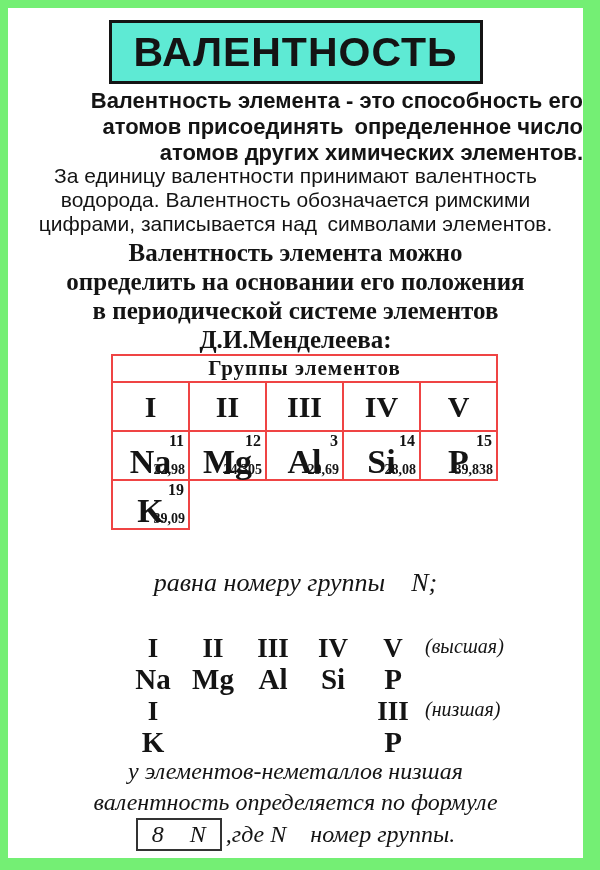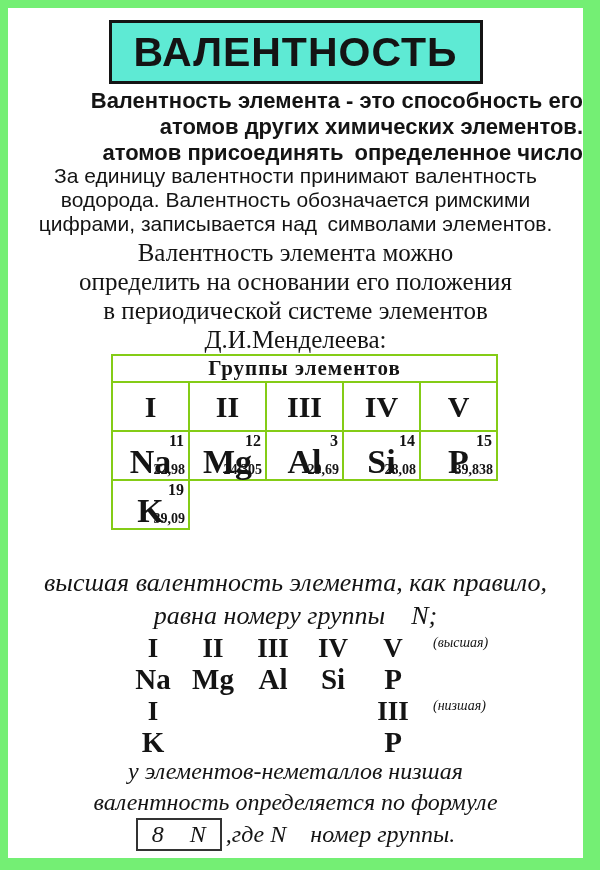--- a/index.html
+++ b/index.html
@@ -40,30 +40,30 @@
   .p-note {
     position: absolute; top: 156px; left: 0; width: 100%;
     text-align: center;
     font-family: "Liberation Sans", sans-serif;
     font-size: 21px; line-height: 24px;
   }
   .h-serif {
     position: absolute; top: 230px; left: 0; width: 100%;
     text-align: center;
     font-family: "Liberation Serif", serif;
-    font-weight: normal; font-size: 25px; line-height: 29px;
+    font-weight: bold; font-size: 25px; line-height: 29px;
   }
   
   .ptable {
     position: absolute; top: 346px; left: 103px;
     border-collapse: collapse;
     font-family: "Liberation Serif", serif;
   }
   .ptable td {
-    border: 2px solid #84cc16;
+    border: 2px solid #ef4444;
     width: 77px; padding: 0; text-align: center;
     box-sizing: border-box;
   }
   .ptable .thead {
     height: 27px; font-size: 21px; font-weight: 600; letter-spacing: 1px;
   }
   .ptable .numerals td { height: 49px; font-size: 30px; font-weight: 600; }
   .ptable .el {
     height: 48px; position: relative; margin-left: 40px;
   }
@@ -106,38 +106,37 @@
     display: grid; grid-template-columns: repeat(5, 60px);
     font-family: "Liberation Serif", serif;
     text-align: center;
   }
   .grp1 { top: 625px; }
   .grp2 { top: 688px; }
   .vr { height: 30px; font-size: 27px; font-weight: 600; line-height: 30px; }
   .ve { height: 32px; font-size: 29px; font-weight: 600; line-height: 32px; }
   .vlabel {
     position: absolute; left: 302px; top: 2px;
-    font-style: italic; font-size: 14px; white-space: nowrap;
+    font-style: italic; font-size: 20px; white-space: nowrap;
     font-weight: normal;
-    margin-left: 8px;
   }
 </style>
 </head>
 <body>
 
 <div class="paper">
 
   <div class="title-box">
     <span class="title">ВАЛЕНТНОСТЬ</span>
   </div>
 
   <div class="p-def">
     <div>Валентность элемента - это способность его</div>
+    <div>атомов присоединять определенное число</div>
     <div>атомов других химических элементов.</div>
-    <div>атомов присоединять определенное число</div>
   </div>
 
   <div class="p-note">
     <div>За единицу валентности принимают валентность</div>
     <div>водорода. Валентность обозначается римскими</div>
     <div>цифрами, записывается над символами элементов.</div>
   </div>
 
   <div class="h-serif">
     <div>Валентность элемента можно</div>
@@ -193,21 +192,20 @@
       </td>
       <td class="blank"></td>
       <td class="blank"></td>
       <td class="blank"></td>
       <td class="blank"></td>
     </tr>
   </tbody>
     </table>
 
   <div class="rule1">
-    <div>высшая валентность элемента, как правило,</div>
     <div>равна номеру группы  N;</div>
   </div>
 
   <div class="vgrid grp1">
     <span class="vr">I</span>
     <span class="vr">II</span>
     <span class="vr">III</span>
     <span class="vr">IV</span>
     <span class="vr">V</span>
     <span class="ve">Na</span>

